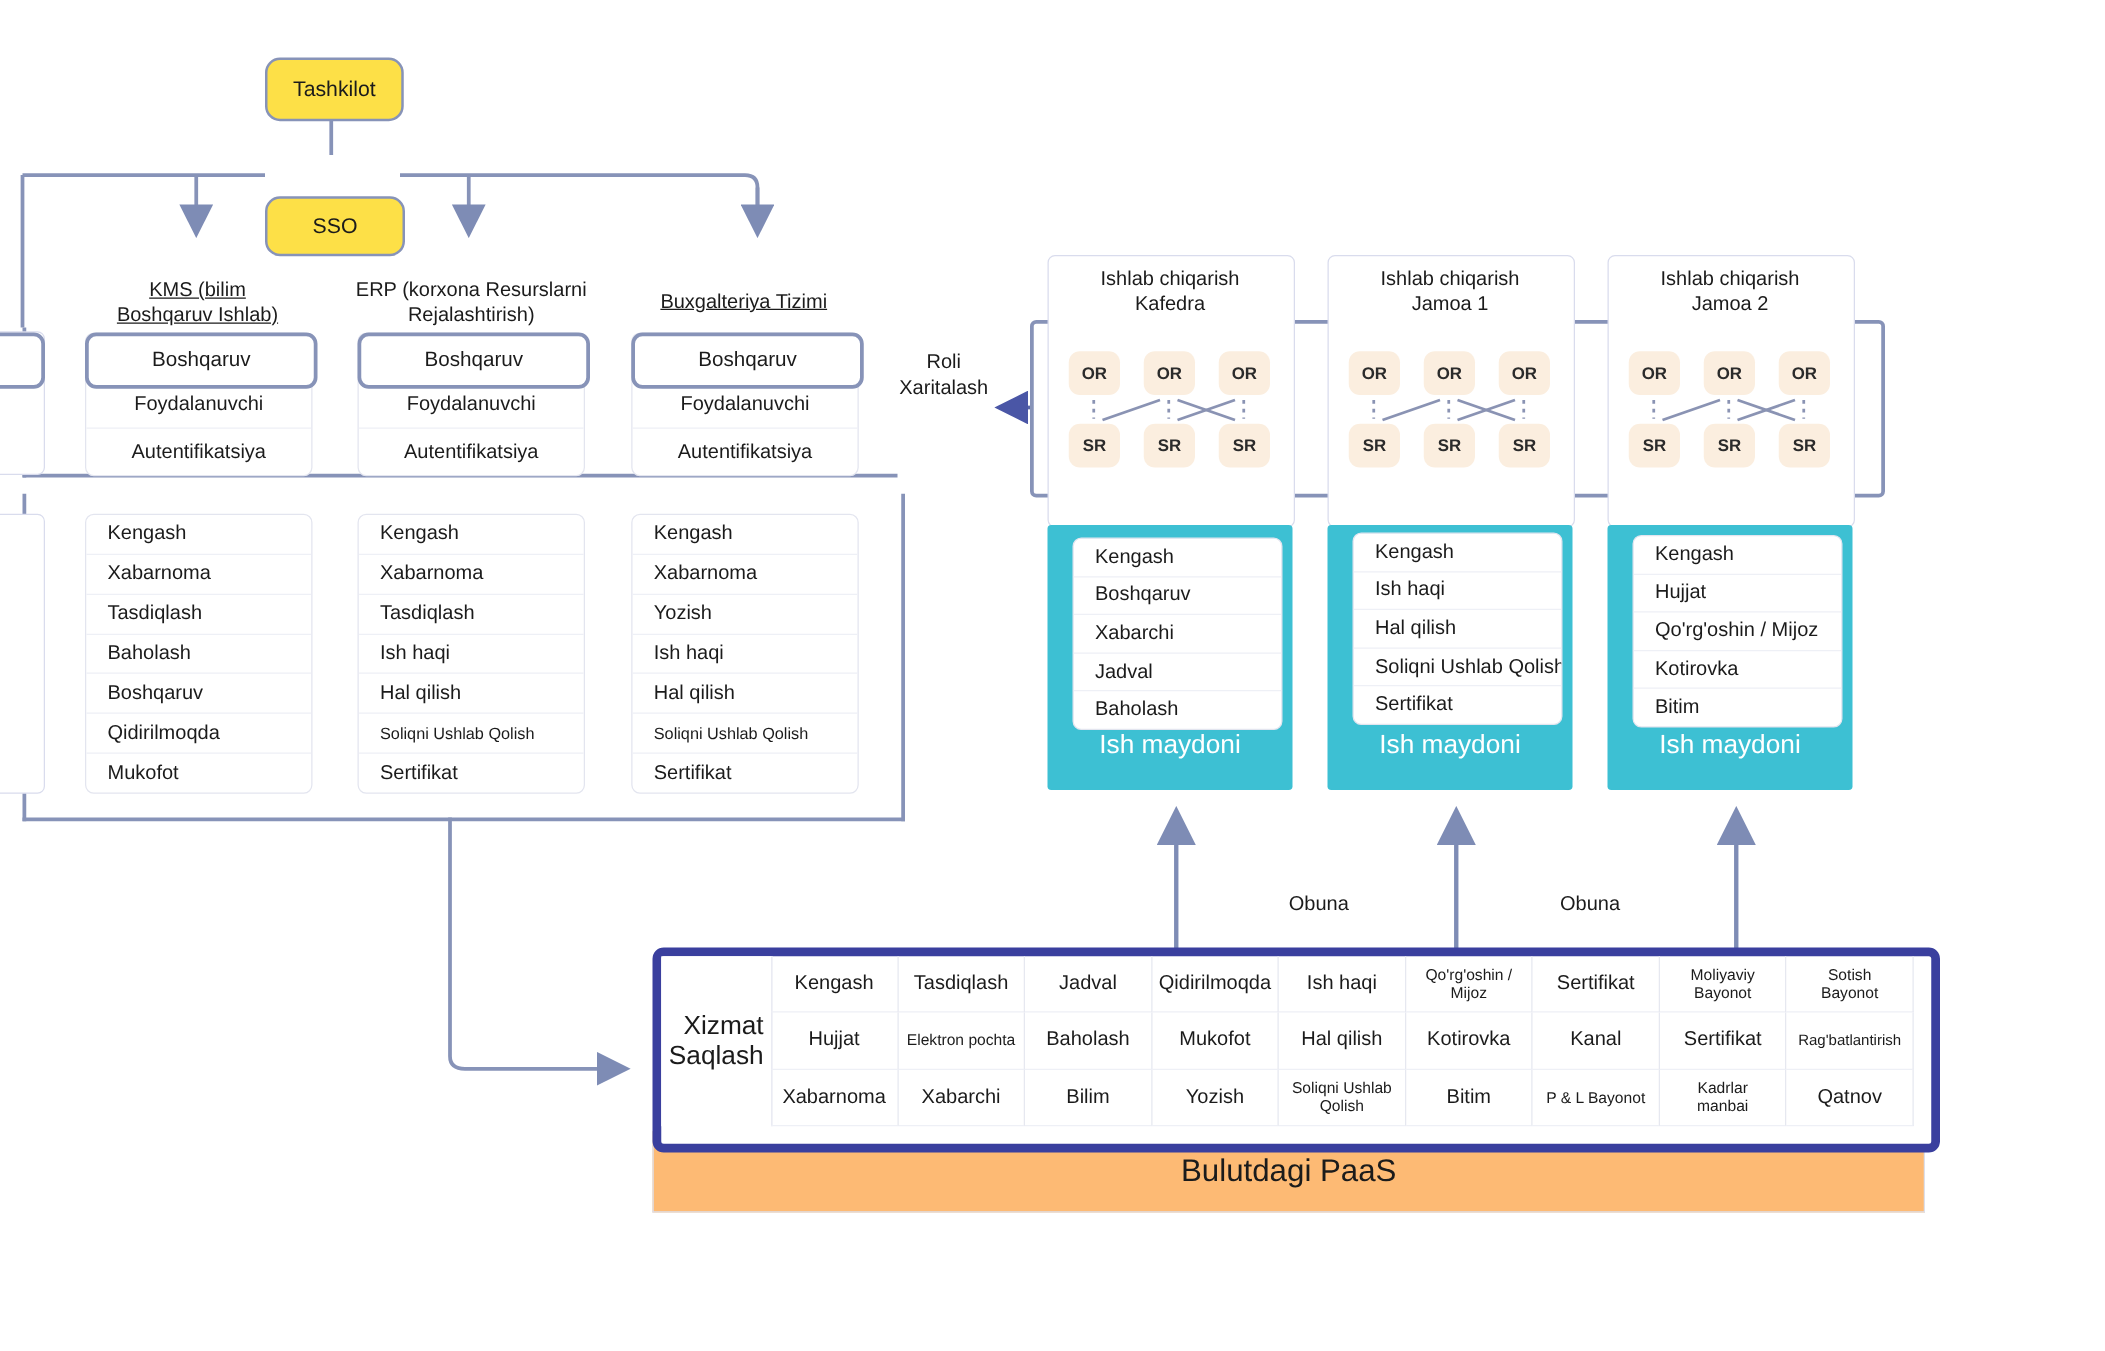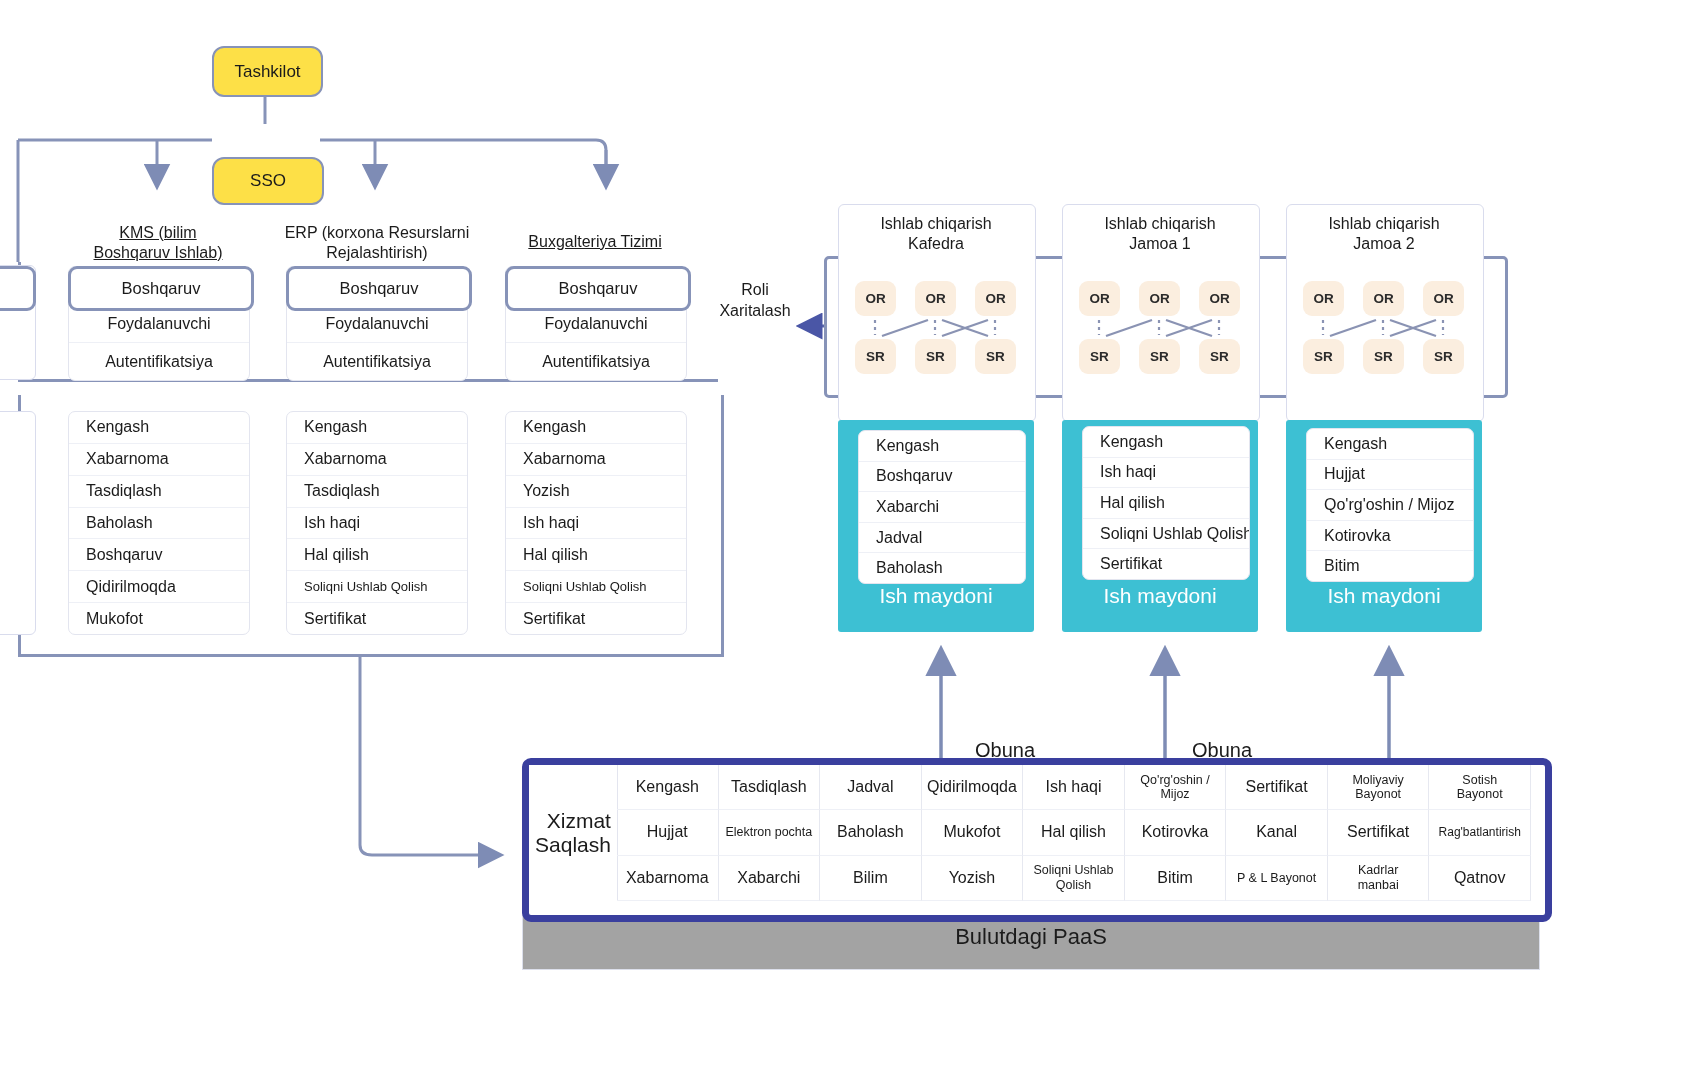--- a/index.html
+++ b/index.html
@@ -39,25 +39,25 @@
   .store{position:absolute;border:7px solid #3a3f9e;border-radius:9px;background:#ffffff;}
   .storeName{position:absolute;background:#fff;display:flex;align-items:center;justify-content:center;
              text-align:center;font-size:21px;line-height:1.15;color:#1b1b1b;border-right:1px solid #e3e5ef;}
   .grid{position:absolute;display:grid;}
   .cell{display:flex;align-items:center;justify-content:center;text-align:center;
         border-right:1px solid #e6e8f0;border-bottom:1px solid #eef0f6;
         font-size:16px;line-height:1.15;color:#1b1b1b;padding:0 4px;box-sizing:border-box;}
   .cell.sm{font-size:12.5px;}
   .cell.xs{font-size:12px;}
 
-  .paas{position:absolute;border:1px solid #dcdfeb;border-top:none;background:#a3a3a3;
-        display:flex;align-items:center;justify-content:center;font-size:22px;color:#1b1b1b;}
+  .paas{position:absolute;border:1px solid #dcdfeb;border-top:none;background:#fdba74;
+        display:flex;align-items:center;justify-content:center;font-size:25px;color:#1b1b1b;}
 
   .note{position:absolute;text-align:center;font-size:16px;line-height:1.35;color:#1b1b1b;}
-  .obuna{position:absolute;text-align:left;font-size:20px;color:#1b1b1b;margin-top:24px;}
+  .obuna{position:absolute;text-align:center;font-size:16px;color:#1b1b1b;}
   .rolimap{position:absolute;text-align:center;font-size:16px;line-height:1.3;color:#1b1b1b;}
 
   svg.lines{position:absolute;left:0;top:0;width:1684px;height:1081px;pointer-events:none;}
 </style>
 </head>
 <body>
 
 <div class="canvas">
 
   <svg class="lines">

